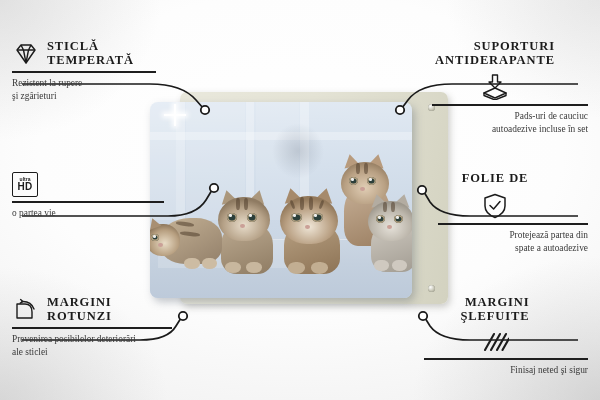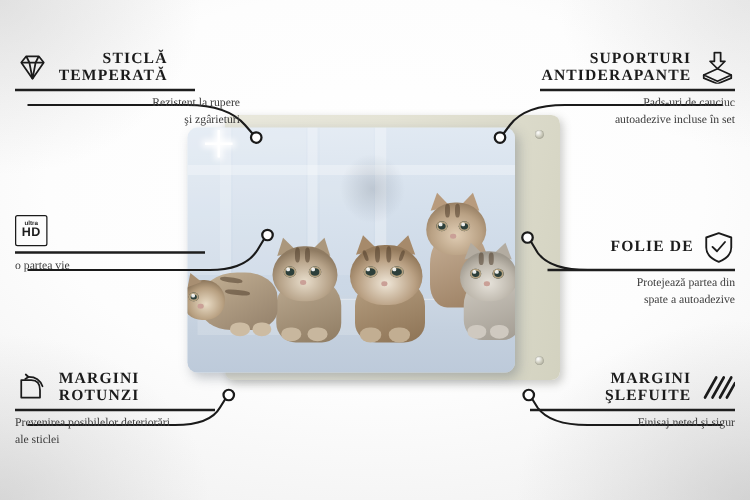--- a/index.html
+++ b/index.html
@@ -80,39 +80,39 @@
   .nose{position:absolute;width:5px;height:4px;border-radius:50% 50% 60% 60%;background:#caa097;}
   .stripe{position:absolute;background:rgba(80,62,44,.55);border-radius:40%;}
   .paw{position:absolute;border-radius:45% 45% 50% 50%;}
 
   
   #connectors{position:absolute;inset:0;width:600px;height:400px;}
 
   
   .feat{position:absolute;}
   .feat .hd{display:flex;align-items:center;gap:7px;}
-  .feat.right .hd{justify-content:flex-end;}
+  .feat.right .hd{justify-content:flex-end;flex-direction:column;}
   .titles{display:flex;flex-direction:column;line-height:1.08;}
   .t1,.t2{font-family:"Liberation Serif",serif;font-weight:700;
         font-size:12.5px;letter-spacing:.9px;color:#1b1b1b;white-space:nowrap;}
   .rule{height:2px;background:#1e1e1e;margin-top:4px;}
   .body{font-family:"Liberation Serif",serif;font-size:9.4px;color:#3a3a3a;
         line-height:1.42;margin-top:4px;white-space:nowrap;}
   .feat.right .body,.feat.right .titles{text-align:right;}
   .ico{flex:0 0 auto;display:block;}
   .hdbadge{border:1.6px solid #1b1b1b;border-radius:2px;
     width:24px;height:23px;display:flex;flex-direction:column;align-items:center;justify-content:center;}
   .hdbadge .u{font-family:"Liberation Sans",sans-serif;font-size:5px;font-weight:700;color:#1b1b1b;line-height:1;}
   .hdbadge .h{font-family:"Liberation Sans",sans-serif;font-size:10px;font-weight:700;color:#1b1b1b;line-height:1;letter-spacing:.3px;}
 
-  .f-tl{left:12px;top:40px;text-align:right;}
+  .f-tl{left:12px;top:40px;}
   .f-ml{left:12px;top:172px;}
   .f-bl{left:12px;top:296px;}
   .f-tr{right:12px;top:40px;}
-  .f-mr{right:12px;top:172px;margin-top:13px;}
+  .f-mr{right:12px;top:172px;}
   .f-br{right:12px;top:296px;}
 </style>
 </head>
 <body>
 
 <div id="stage">
 
   <div class="bg"></div>
   <div class="bg-shade-tl"></div>
   <div class="bg-shade-bl"></div>

